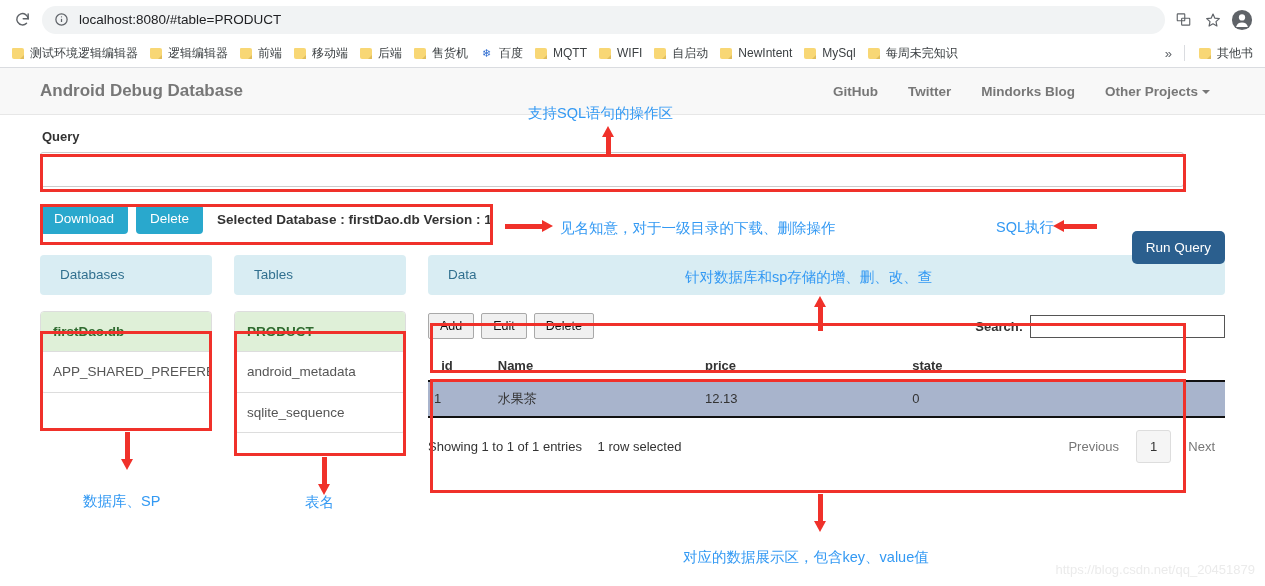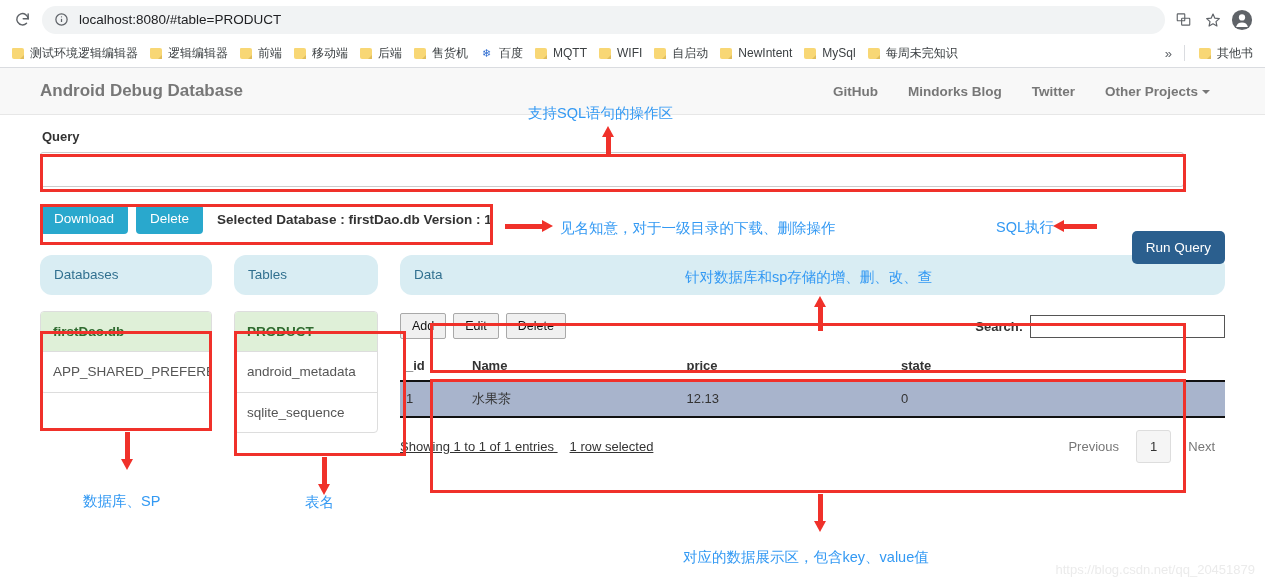--- a/index.html
+++ b/index.html
@@ -92,24 +92,24 @@
   .sel-db { font-size:13.5px; font-weight:bold; color:#333; margin-left:6px; white-space:nowrap;}
   .run-query {
     position:absolute; right:40px; top:116px;
     background:#2b5f8e; color:#fff; border:none; border-radius:5px;
     font-size:13.5px; padding:9px 14px; cursor:pointer;
   }
 
   .panels { display:flex; margin-top:18px; gap:22px; align-items:flex-start; }
   .panel-head {
     background:#d9edf3; color:#31708f; font-size:13.5px;
-    border-radius:12px; padding:13px 14px; line-height:1;
+    border-radius:4px; padding:13px 20px; line-height:1;
   }
   .col-db { width:172px; }
-  .col-tb { width:144px; }
+  .col-tb { width:172px; }
   .col-data { flex:1 1 auto; }
 
   .list { margin-top:16px; border:1px solid #ddd; border-radius:4px; background:#fff; overflow:hidden;}
   .list .item {
     padding:10px 12px; font-size:13.5px; color:#555; border-bottom:1px solid #ddd; line-height:1.45;
   }
   .list .item:last-child { border-bottom:none; }
   .list .item.active { background:#dff0d8; color:#2f6b2f; font-weight:bold; }
 
   .data-toolbar { margin-top:16px; display:flex; align-items:center; height:31px; }
@@ -129,21 +129,21 @@
   table.dt td {
     font-size:13px; color:#333; padding:8px 6px; border-bottom:2px solid #111;
   }
   table.dt tr.sel td { background:#a8b4cc; }
   .dt-col0 { width:8%; }
   .dt-col1 { width:26%; }
   .dt-col2 { width:26%; }
   .dt-col3 { width:40%; }
 
   .dt-foot { display:flex; align-items:center; padding-top:12px; }
-  .dt-info { font-size:13px; color:#333;text-decoration:underline; }
+  .dt-info { font-size:13px; color:#333; }
   .dt-info .sub { margin-left:12px; }
   .pager { margin-left:auto; display:flex; align-items:center; gap:0; }
   .pager .pg { font-size:13px; color:#777; padding:7px 10px; cursor:pointer;}
   .pager .pg.num {
     border:1px solid #ddd; background:#f5f5f5; color:#333; border-radius:3px;
     padding:8px 13px; margin:0 7px;
   }
 
   
   .annot { position:absolute; pointer-events:none; }
@@ -289,22 +289,22 @@
     </div>
   </div>
 </div>
 
 <div class="page">
 
   <div class="navbar">
     <div class="brand">Android Debug Database</div>
     <div class="nav-links">
       <a href="#">GitHub</a>
+      <a href="#">Twitter</a>
       <a href="#">Mindorks Blog</a>
-      <a href="#">Twitter</a>
       <a href="#"><span>Other Projects</span><i class="caret"></i></a>
     </div>
   </div>
 
   <div class="content">
 
     <div class="q-label">Query</div>
     <input class="q-input" type="text" value="" placeholder="" style="">
 
     <div class="btn-row">

